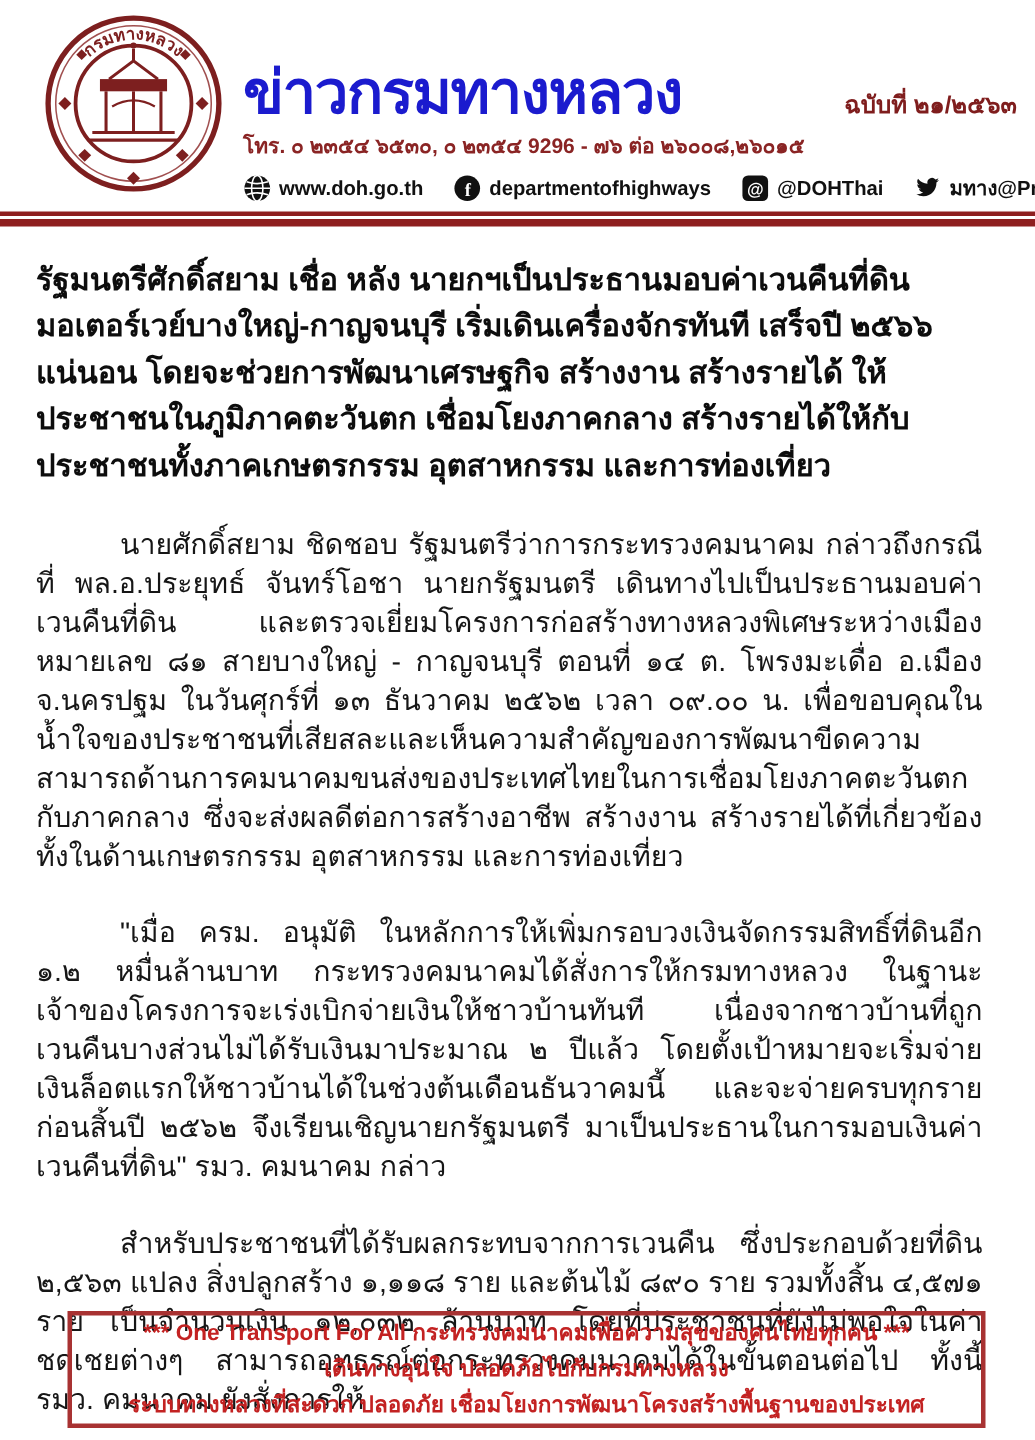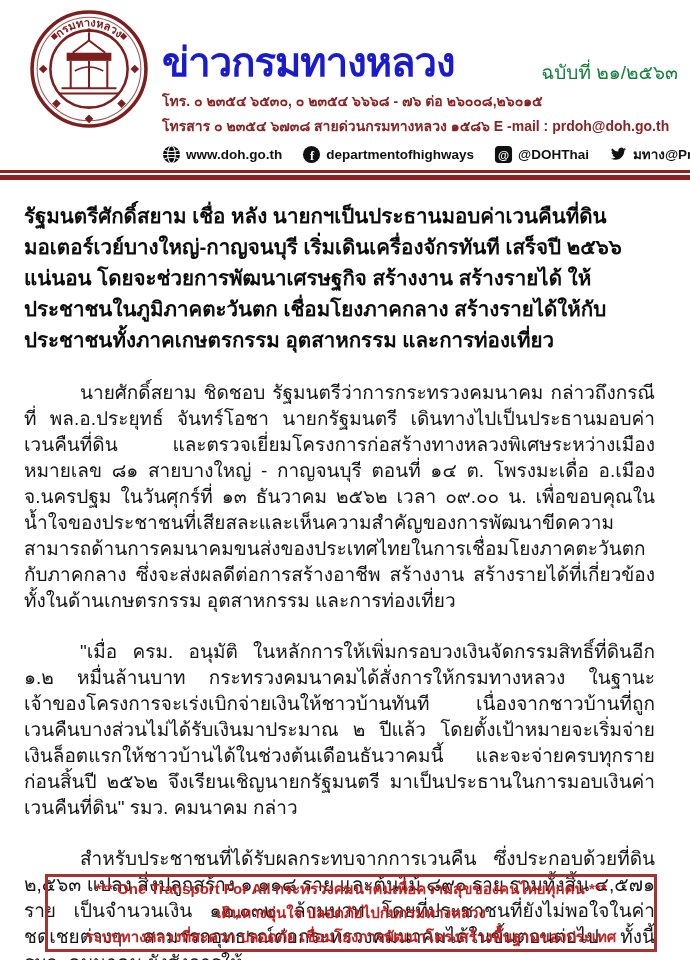--- a/index.html
+++ b/index.html
@@ -10,21 +10,21 @@
   
   .header{display:flex;align-items:flex-start;padding:8px 0 0 28px;}
   .logo-wrap{width:128px;flex:none;}
   .header-text{flex:1;padding-left:6px;min-width:0;margin-top:33px;}
   .title-row{display:flex;align-items:flex-start;}
   .title{
     color:#1b1bce;font-size:40px;font-weight:bold;line-height:1.05;
     letter-spacing:-1px;white-space:nowrap;
   }
   .issue{
-    color:#15803d;font-size:19px;font-weight:normal;margin-left:auto;
+    color:#7f1d1d;font-size:16px;font-weight:bold;margin-left:auto;
     padding:16px 12px 0 6px;white-space:nowrap;
   }
   .addr{color:#7d2020;font-size:17.5px;font-weight:bold;margin-top:3px;}
   .phone,.fax{color:#8a2424;font-size:14px;font-weight:bold;margin-top:3px;}
   .social-row{display:flex;margin-top:6px;}
   .social-item{display:flex;align-items:center;margin-right:20px;}
   .social-item .ic{width:19px;height:19px;flex:none;margin-right:5px;}
   .social-label{font-size:13.5px;font-weight:bold;color:#111;}
   
   .header-rule{margin-top:5px;}
@@ -102,22 +102,21 @@
           <path d="M46 62 Q60 54 74 62" stroke-width="1.5"></path>
         </g>
       </svg>
     </div>
 
     <div class="header-text">
       <div class="title-row">
         <div class="title">ข่าวกรมทางหลวง</div>
         <div class="issue">ฉบับที่ ๒๑/๒๕๖๓</div>
       </div>
-      <div class="phone">โทร. ๐ ๒๓๕๔ ๖๕๓๐, ๐ ๒๓๕๔ ๖๖๖๘ - ๗๖ ต่อ ๒๖๐๐๘,๒๖๐๑๕</div>
-      <div class="fax">โทรสาร ๐ ๒๓๕๔ ๖๗๓๘ สายด่วนกรมทางหลวง ๑๕๘๖ E -mail : prdoh@doh.go.th</div>
+      <div class="phone">โทร. ๐ ๒๓๕๔ ๖๕๓๐, ๐ ๒๓๕๔ 9296 - ๗๖ ต่อ ๒๖๐๐๘,๒๖๐๑๕</div>
 
       <div class="social-row">
         <span class="social-item">
           <svg class="ic" viewBox="0 0 20 20">
             <circle cx="10" cy="10" r="9" fill="#111"></circle>
             <g stroke="#fff" stroke-width="1.1" fill="none">
               <ellipse cx="10" cy="10" rx="4" ry="9"></ellipse>
               <line x1="1" y1="10" x2="19" y2="10"></line>
               <path d="M2.5 5.5 Q10 8 17.5 5.5"></path>
               <path d="M2.5 14.5 Q10 12 17.5 14.5"></path>

